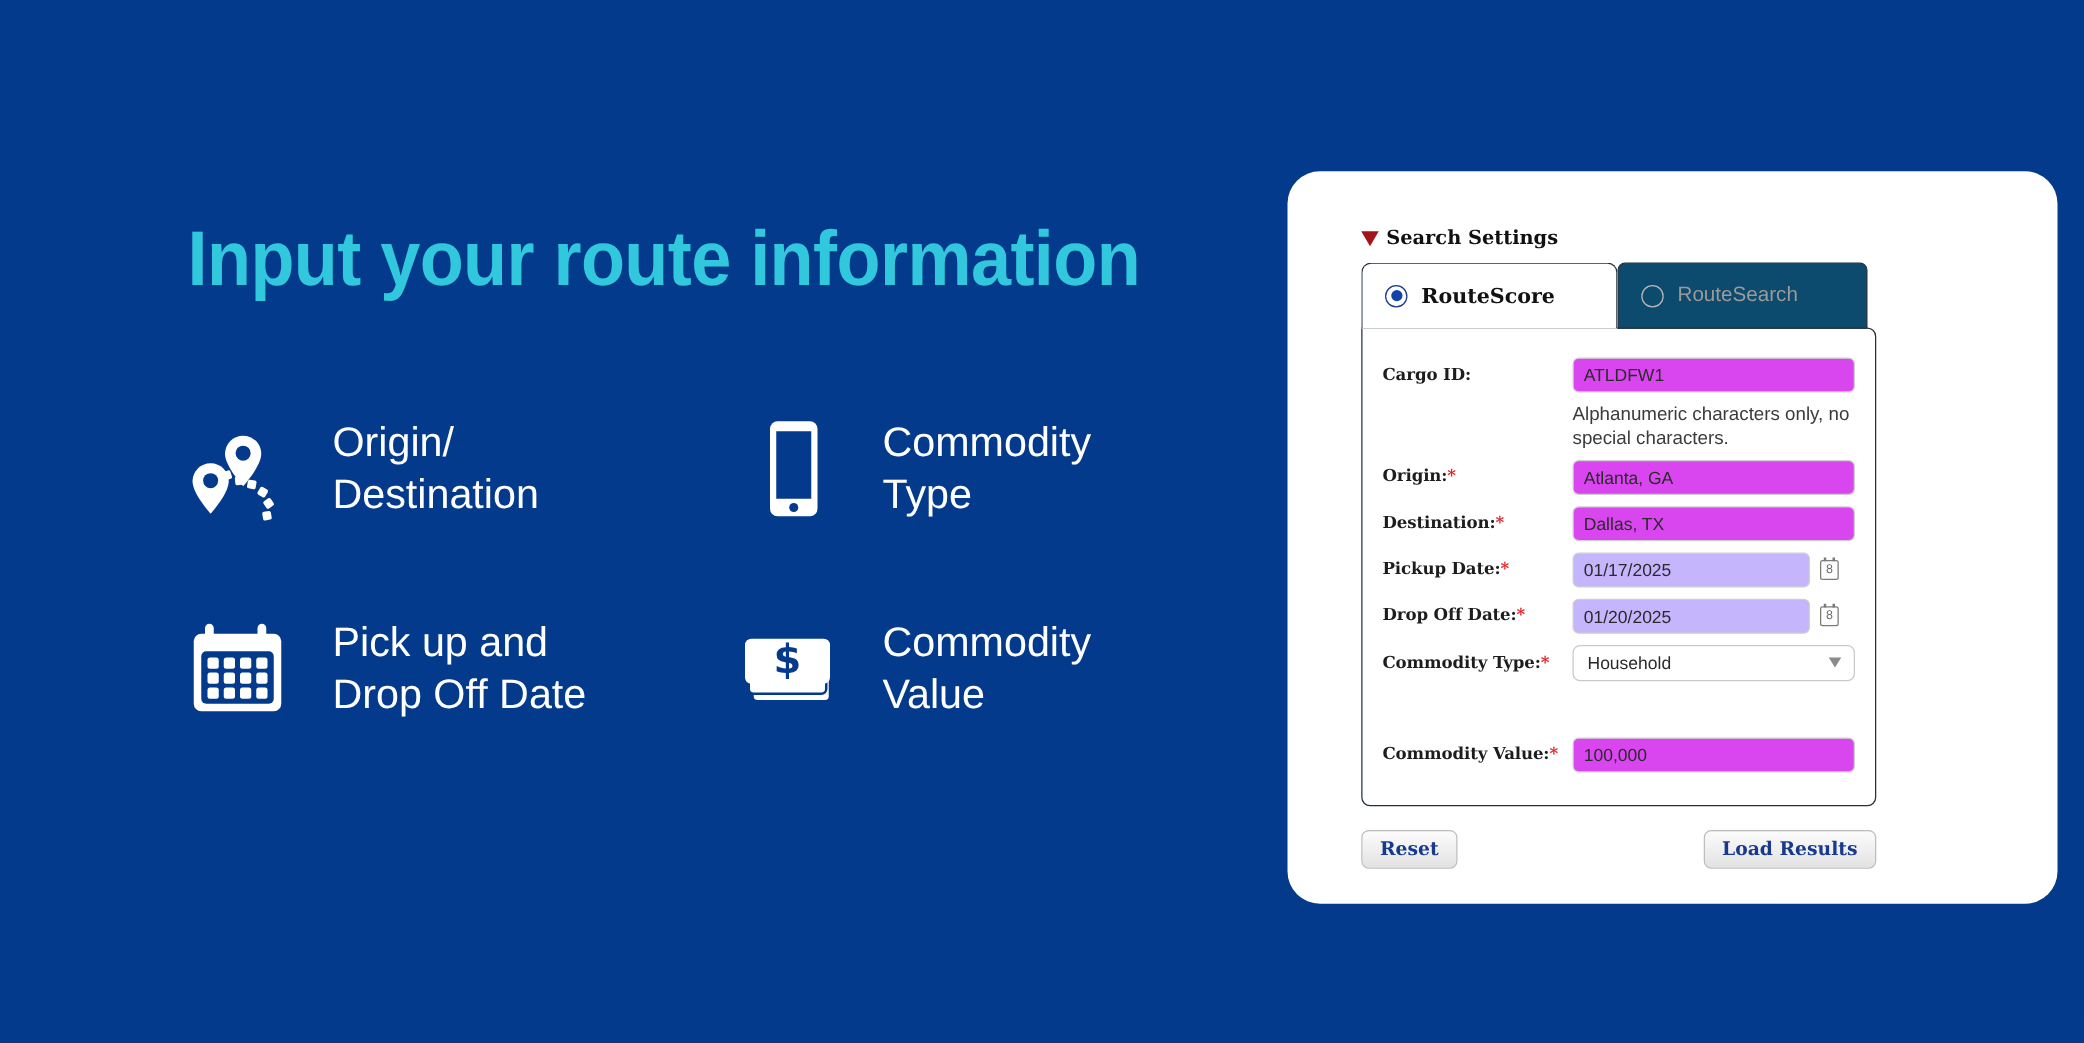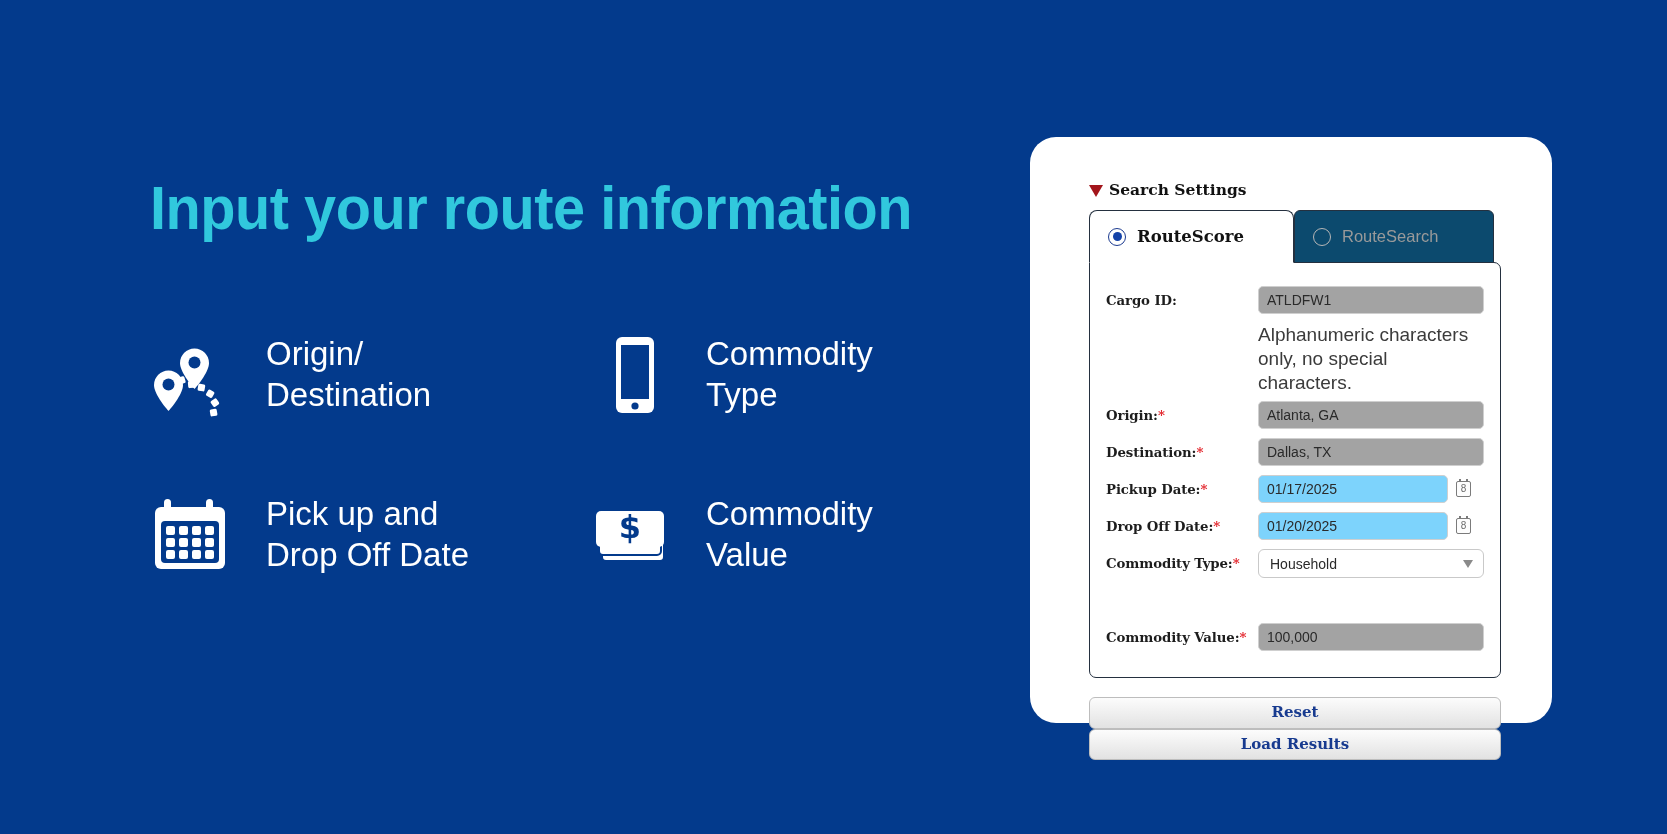--- a/index.html
+++ b/index.html
@@ -60,21 +60,21 @@
     line-height: 1.24;
     font-weight: 400;
     white-space: pre-line;
   }
 
   
   .card {
     position: absolute;
     left: 1030px;
     top: 137px;
-    width: 522px;
+    width: 616px;
     height: 586px;
     background: #ffffff;
     border-radius: 26px;
   }
   .card-inner {
     position: absolute;
     left: 59px;
     top: 43px;
     width: 412px;
   }
@@ -180,36 +180,36 @@
     color: #1d1d1d;
     letter-spacing: -0.1px;
   }
   .req { color: #e3242b; font-weight: bold; }
 
   .finput {
     flex: 1;
     height: 28px;
     border: 1px solid #cfcfcf;
     border-radius: 5px;
-    background: #a3a3a3;
+    background: #d946ef;
     font-family: "Liberation Sans", sans-serif;
     font-size: 14px;
     color: #2a2a2a;
     padding: 0 8px;
     display: flex;
     align-items: center;
     outline: none;
   }
   .finput-date {
-    background: #7dd3fc;
+    background: #c4b5fd;
     width: 190px;
     flex: none;
   }
   .helper {
-    font-size: 19px;
+    font-size: 15px;
     color: #3b3b3b;
     line-height: 1.25;
     margin: 3px 0 7px 152px;
     max-width: 238px;
   }
   .cal-wrap { display: flex; align-items: center; gap: 8px; flex: 1; }
   .cal-icon {
     width: 15px; height: 16px;
     border: 1.4px solid #7b7b7b;
     border-radius: 2px;
@@ -254,21 +254,20 @@
     width: 0; height: 0;
     border-left: 5.5px solid transparent;
     border-right: 5.5px solid transparent;
     border-top: 8px solid #8a8a8a;
   }
 
   .actions {
     display: flex;
     justify-content: space-between;
     margin-top: 19px;
-    flex-direction: column;
   }
   .btn {
     background: linear-gradient(#fcfcfc, #e2e2e2);
     border: 1px solid #bdbdbd;
     border-radius: 6px;
     font-family: "DejaVu Serif", serif;
     font-size: 15px;
     font-weight: bold;
     color: #173a8f;
     padding: 6px 14px;

